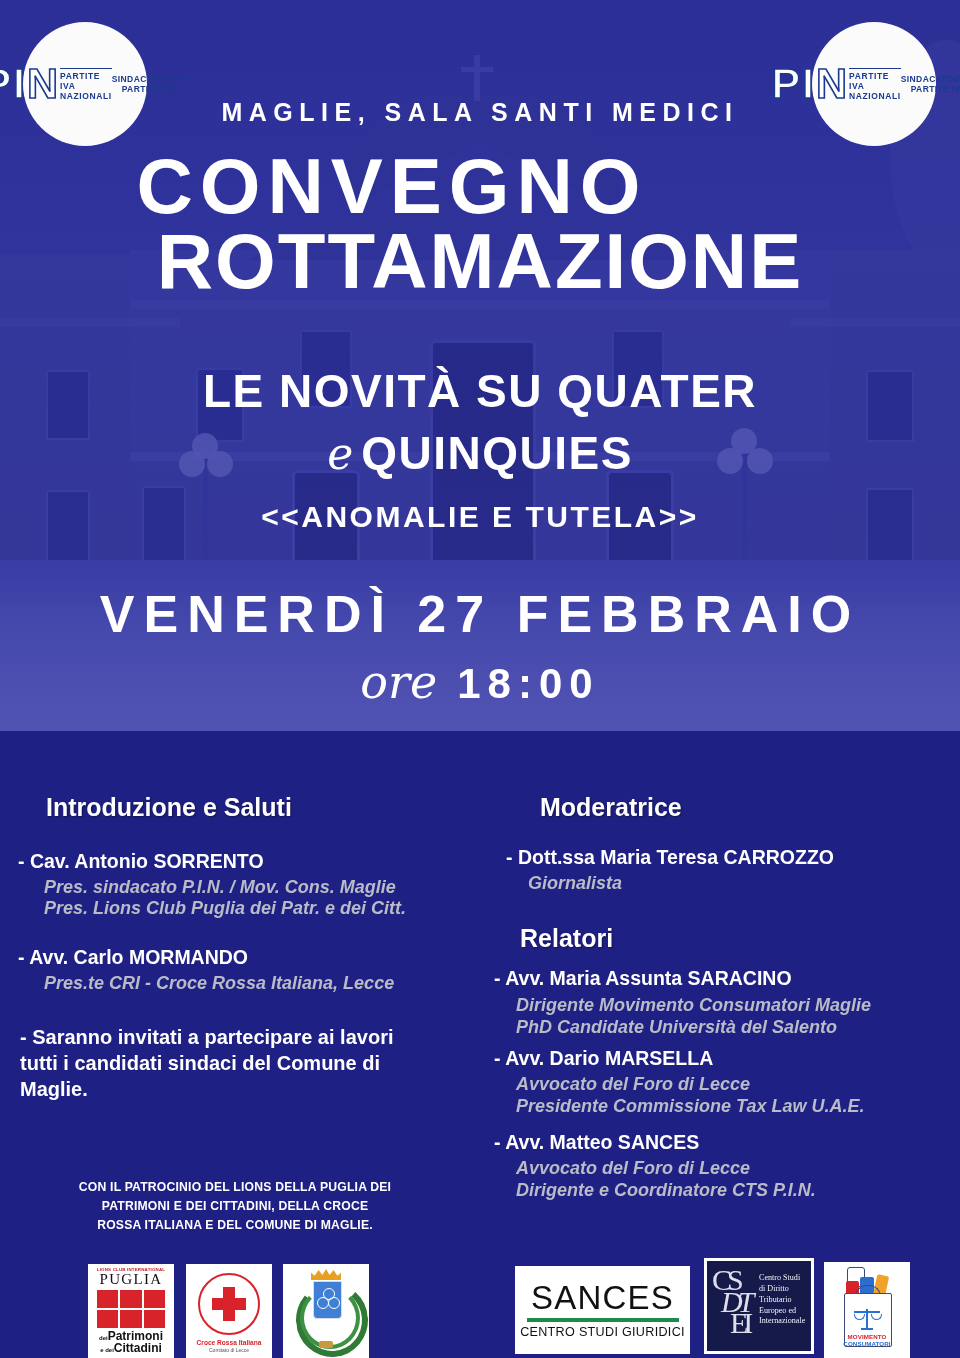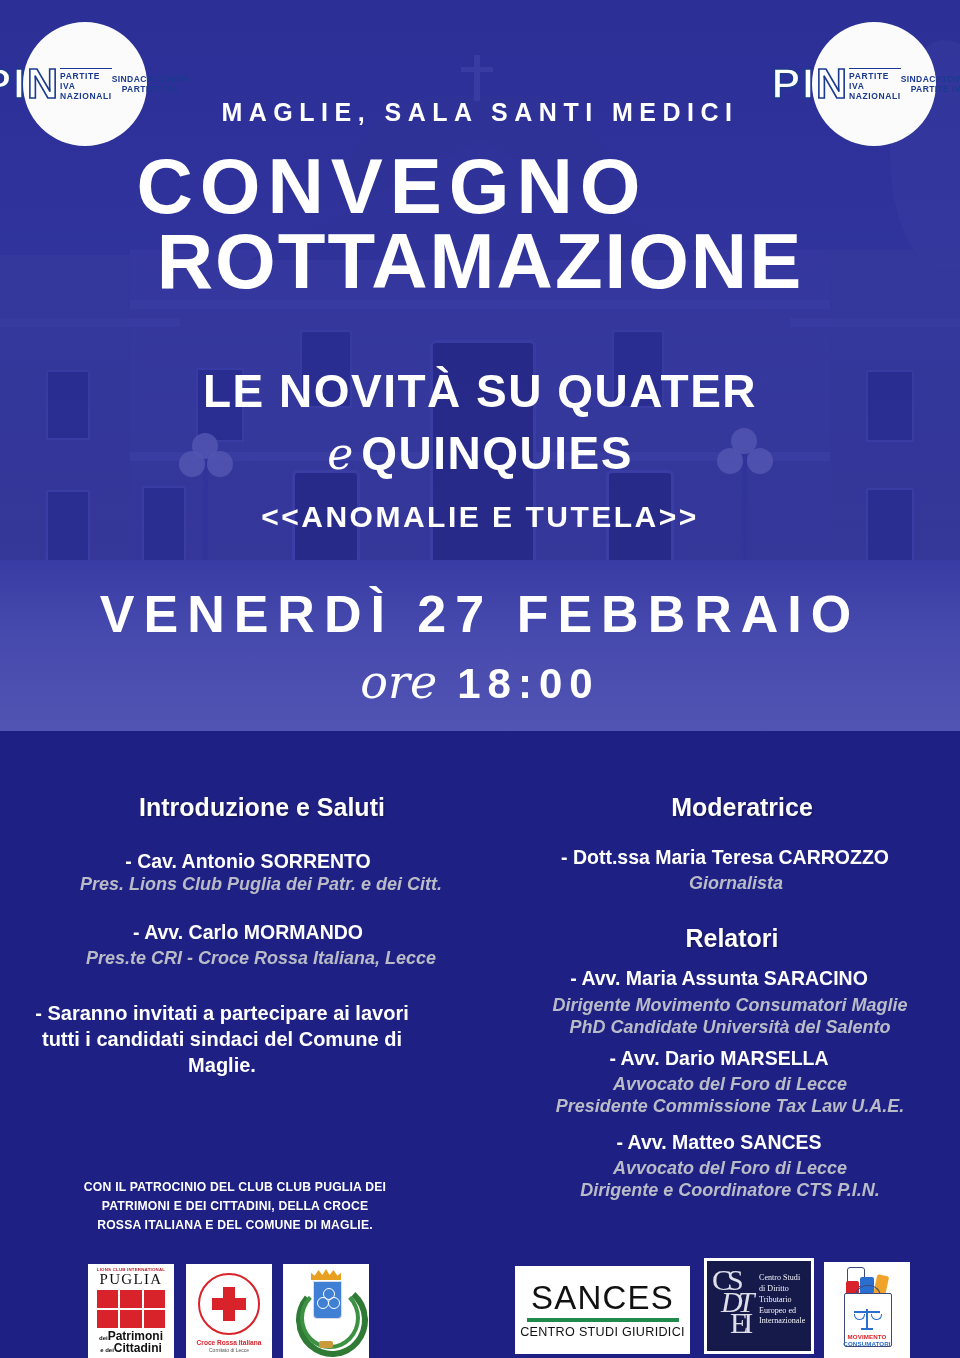--- a/index.html
+++ b/index.html
@@ -143,21 +143,21 @@
     position:absolute;top:655px;left:0;width:960px;text-align:center;
     color:#fff;font-size:42px;font-weight:700;letter-spacing:7px;
   }
   .ore{
     font-family:"DejaVu Serif", serif;font-style:italic;font-weight:400;
     font-size:46px;letter-spacing:0;padding-right:20px;
   }
 
   
   .body-area{
-    position:absolute;left:0;top:731px;width:960px;height:627px;background:#1f2083;text-align:center;
+    position:absolute;left:0;top:731px;width:960px;height:627px;background:#1f2083;
   }
   .col{position:absolute;top:0;}
   .col-left{left:18px;width:460px;}
   .col-right{left:494px;width:450px;}
 
   .sec-head{
     color:#fff;font-size:25px;font-weight:700;margin:0;
     text-shadow:1px 1px 2px rgba(0,0,0,.4);
   }
   .person{color:#fff;font-size:19.5px;font-weight:700;line-height:1.22;}
@@ -388,20 +388,21 @@
     </div>
   </div>
 
   <div class="body-area">
 
     <div class="col col-left">
       <div class="sec-head" style="margin-top:62px;margin-left:28px;">Introduzione e Saluti</div>
 
       <div style="margin-top:28px;">
         <div class="person">- Cav. Antonio SORRENTO</div>
+        <div class="role" style="margin-left:26px;margin-top:3px;">Pres. sindacato P.I.N. / Mov. Cons. Maglie</div>
         <div class="role" style="margin-left:26px;">Pres. Lions Club Puglia dei Patr. e dei Citt.</div>
       </div>
 
       <div style="margin-top:26px;">
         <div class="person">- Avv. Carlo MORMANDO</div>
         <div class="role" style="margin-left:26px;margin-top:3px;">Pres.te CRI - Croce Rossa Italiana, Lecce</div>
       </div>
 
       <div class="note" style="margin-top:30px;margin-left:2px;width:404px;">-  Saranno invitati a partecipare ai lavori tutti i candidati sindaci del Comune di Maglie.</div>
     </div>
@@ -430,21 +431,21 @@
 
       <div style="margin-top:14px;">
         <div class="person">- Avv. Matteo SANCES</div>
         <div class="role" style="margin-left:22px;margin-top:3px;">Avvocato del Foro di  Lecce</div>
         <div class="role" style="margin-left:22px;">Dirigente e Coordinatore CTS P.I.N.</div>
       </div>
     </div>
   </div>
 
   <div class="patro">
-    <div>CON IL PATROCINIO DEL CLUB  CLUB PUGLIA DEI</div>
+    <div>CON IL PATROCINIO DEL LIONS  DELLA PUGLIA DEI</div>
     <div>PATRIMONI E  DEI CITTADINI, DELLA CROCE</div>
     <div>ROSSA ITALIANA E DEL COMUNE DI MAGLIE.</div>
   </div>
 
   <div class="logo-box lions">
     <div class="lions-inner">
       <div class="lions-top">LIONS CLUB INTERNATIONAL</div>
       <div class="lions-puglia">PUGLIA</div>
       <div class="lions-grid">
         <span></span>

